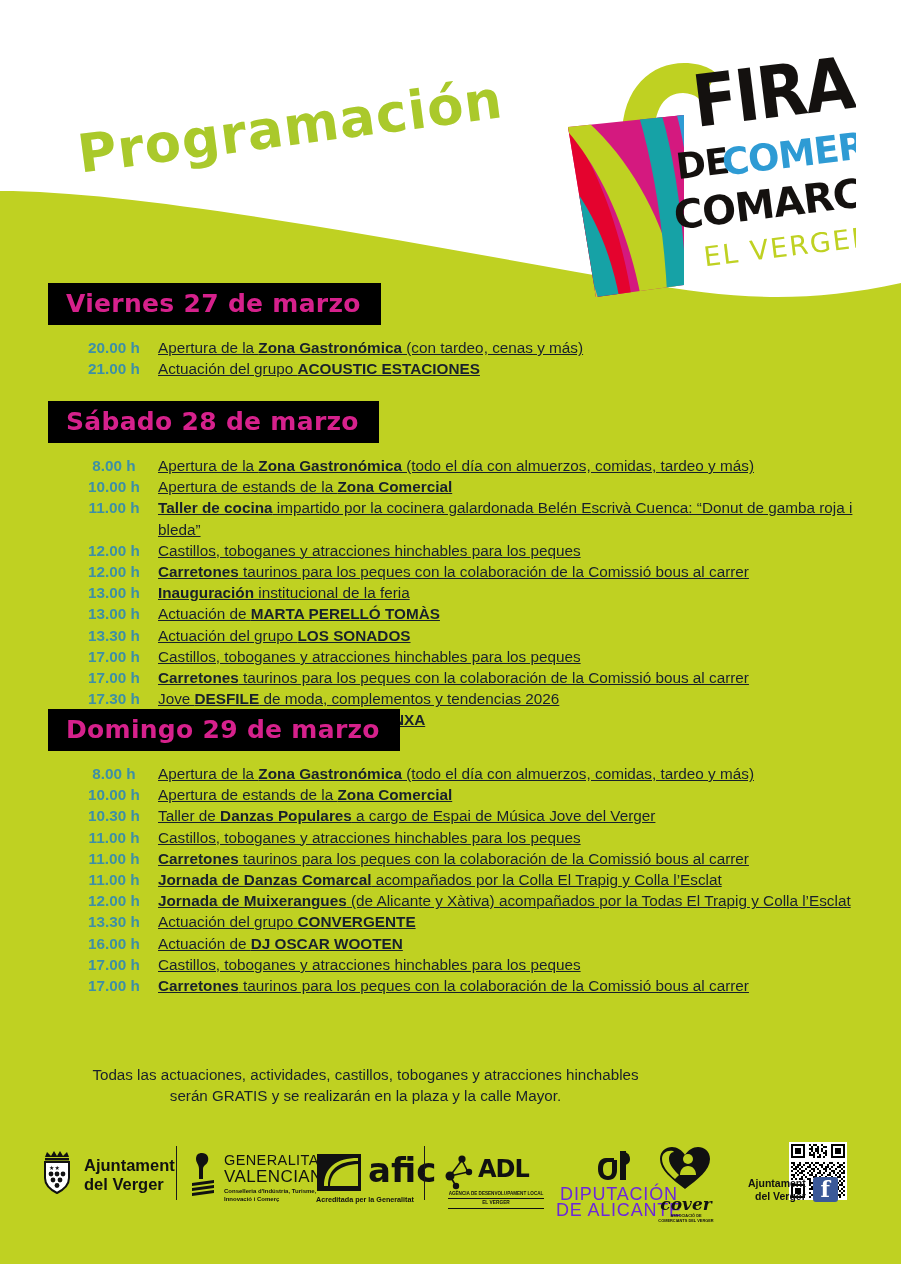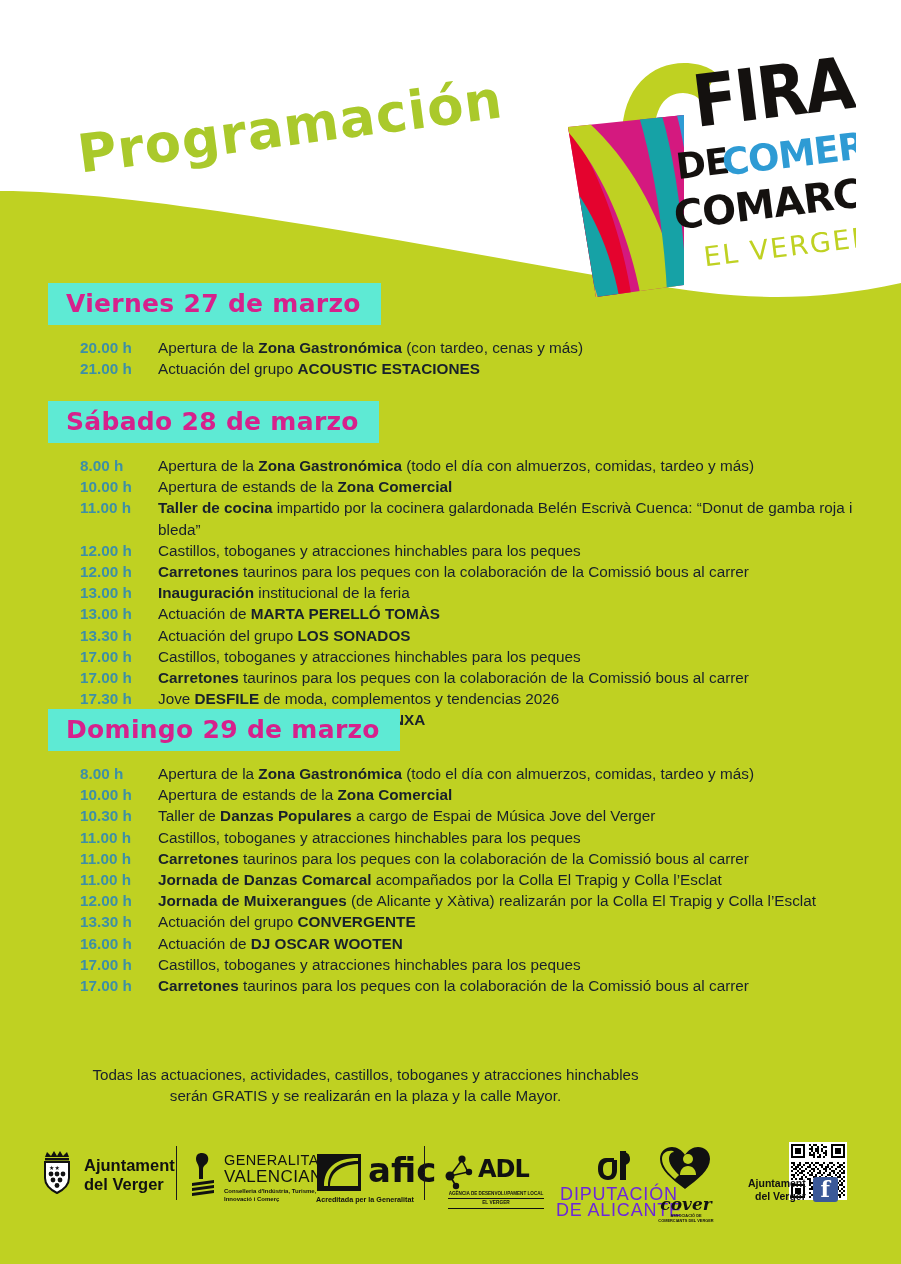--- a/index.html
+++ b/index.html
@@ -31,21 +31,21 @@
     white-space:nowrap;
   }
 
   
   .content { position:absolute; left:0; top:0; width:901px; z-index:7; }
 
   .day-block { position:absolute; left:0; width:901px; }
 
   .day-header {
     display:inline-block;
-    background:#5eead4;
+    background:#000000;
     color:#d6218c;
     font-family:"DejaVu Sans", sans-serif;
     font-weight:700;
     font-size:25px;
     line-height:1.0;
     padding:8px 20px 9px 18px;
     margin-left:48px;
     letter-spacing:0.3px;
     white-space:nowrap;
   }
@@ -56,28 +56,28 @@
     display:flex;
     align-items:flex-start;
     font-size:15.3px;
     line-height:21.2px;
     color:#18202b;
     font-family:"Liberation Sans", sans-serif;
     margin-bottom:0px;
   }
   .ev .time {
     flex:0 0 78px;
-    text-align:left;
+    text-align:center;
     color:#3d8fa6;
     font-weight:700;
     padding-right:10px;
     white-space:nowrap;
     font-size:15.3px;
   }
-  .ev .desc { flex:1 1 auto; }
+  .ev .desc { flex:1 1 auto;text-decoration:underline; }
   .ev .desc b { font-weight:700; }
 
   
   .footnote {
     position:absolute; left:0; top:1064px; width:731px;
     text-align:center; z-index:7;
     color:#18202b; font-size:15.2px; line-height:21px;
     font-family:"Liberation Sans", sans-serif;
   }
 
@@ -234,21 +234,21 @@
           <div class="ev">
             <div class="time">11.00 h</div>
             <div class="desc"><b>Carretones</b><span> taurinos para los peques con la colaboración de la Comissió bous al carrer</span></div>
           </div>
           <div class="ev">
             <div class="time">11.00 h</div>
             <div class="desc"><b>Jornada de Danzas Comarcal</b><span> acompañados por la Colla El Trapig y Colla l’Esclat</span></div>
           </div>
           <div class="ev">
             <div class="time">12.00 h</div>
-            <div class="desc"><b>Jornada de Muixerangues</b><span> (de Alicante y Xàtiva) realizarán por la Colla El Trapig y Colla l’Esclat</span></div>
+            <div class="desc"><b>Jornada de Muixerangues</b><span> (de Alicante y Xàtiva) acompañados por la Todas El Trapig y Colla l’Esclat</span></div>
           </div>
           <div class="ev">
             <div class="time">13.30 h</div>
             <div class="desc"><span>Actuación del grupo </span><b>CONVERGENTE</b></div>
           </div>
           <div class="ev">
             <div class="time">16.00 h</div>
             <div class="desc"><span>Actuación de </span><b>DJ OSCAR WOOTEN</b></div>
           </div>
           <div class="ev">

